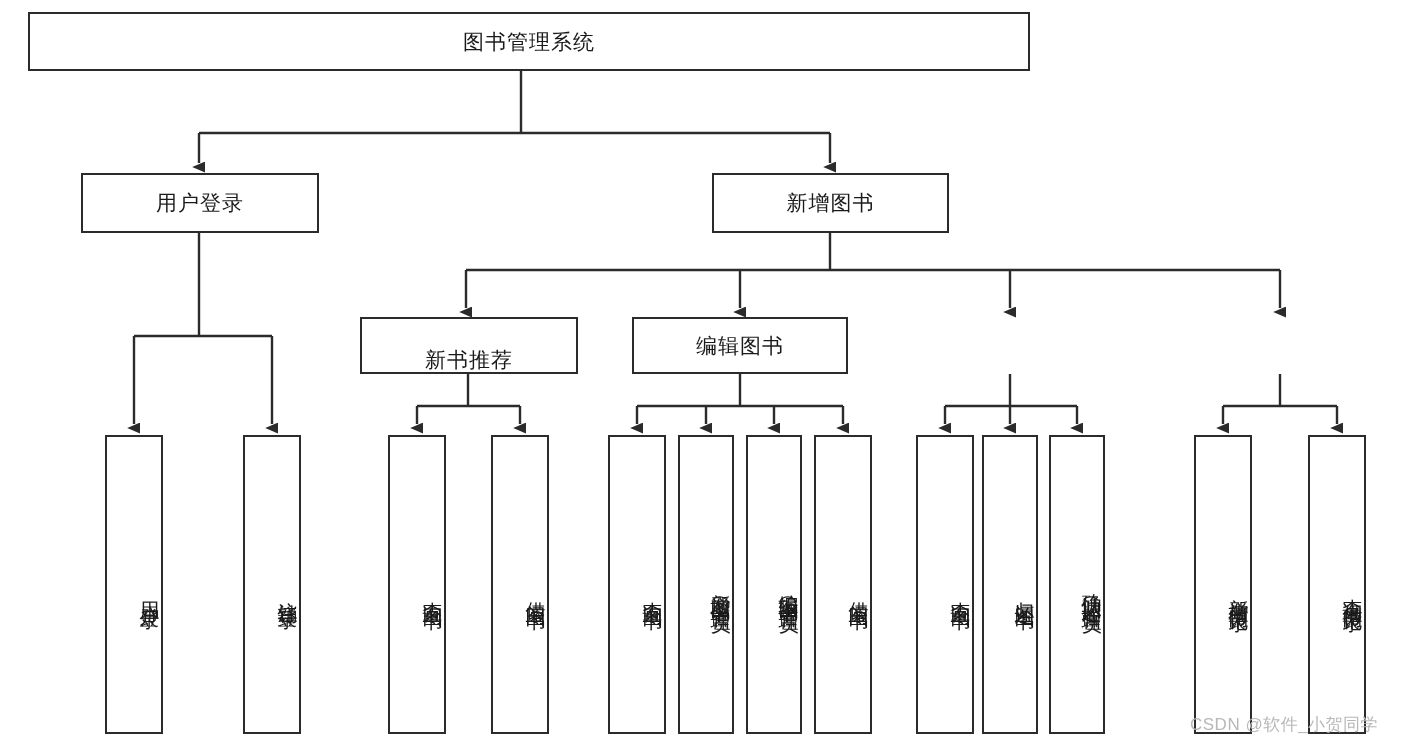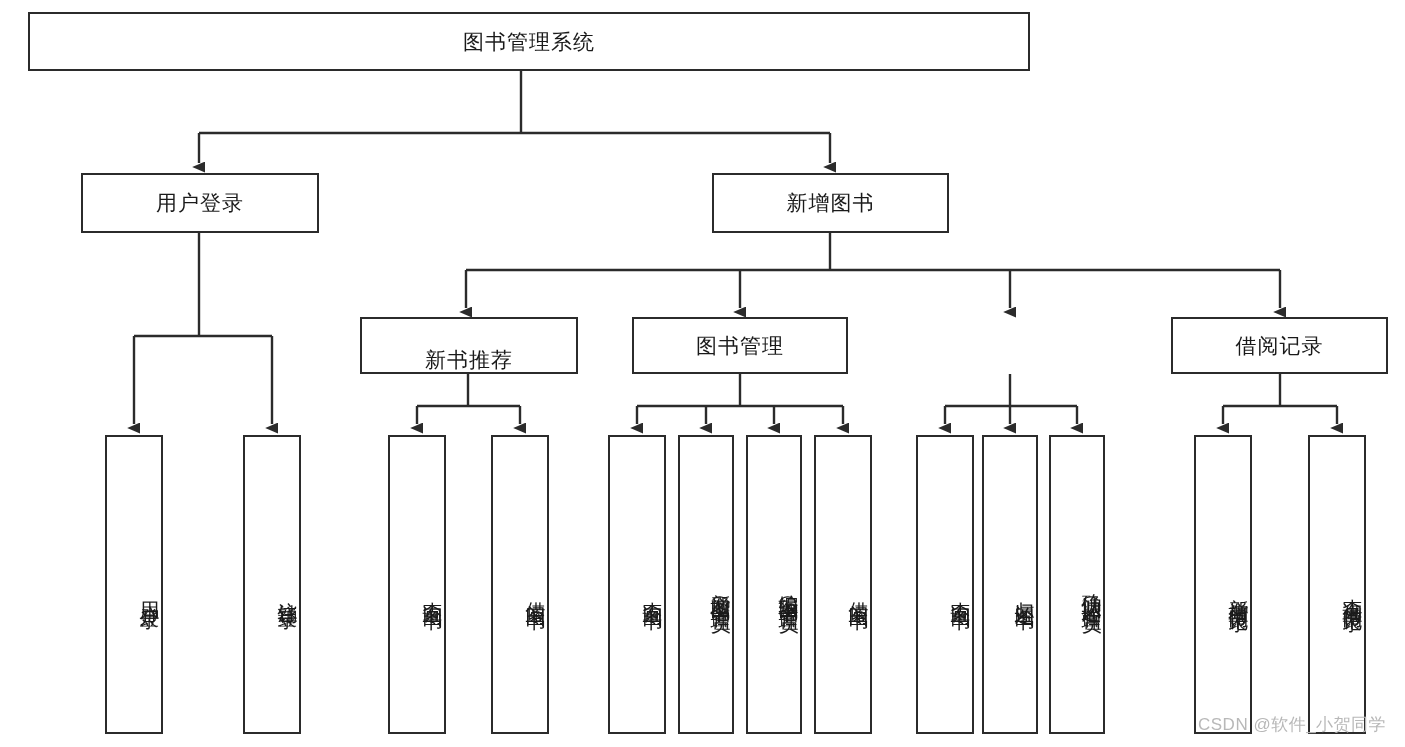--- a/index.html
+++ b/index.html
@@ -136,27 +136,24 @@
 
   <div class="node horiz" style="left:712px; top:173px; width:237px; height:60px;">
     <span>新增图书</span>
   </div>
 
   <div class="node horiz" style="left:360px; top:317px; width:218px; height:57px;align-items:flex-end;">
     <span>新书推荐</span>
   </div>
 
   <div class="node horiz" style="left:632px; top:317px; width:216px; height:57px;">
-    <span>图书管理</span>
-  </div>
-
-
-  <div class="node horiz" style="left:1171px; top:317px; width:217px; height:57px;">
-    <span>借阅记录</span>
-  </div>
+    <span>编辑图书</span>
+  </div>
+
+
 
   <div class="node vert" style="left:105px; top:435px; width:58px; height:299px;">
     <span class="vlabel">用户登录</span>
   </div>
 
   <div class="node vert" style="left:243px; top:435px; width:58px; height:299px;">
     <span class="vlabel">注销登录</span>
   </div>
 
   <div class="node vert" style="left:388px; top:435px; width:58px; height:299px;">
@@ -196,15 +193,15 @@
   </div>
 
   <div class="node vert" style="left:1194px; top:435px; width:58px; height:299px;">
     <span class="vlabel">新增借阅记录</span>
   </div>
 
   <div class="node vert" style="left:1308px; top:435px; width:58px; height:299px;">
     <span class="vlabel">查询借阅记录</span>
   </div>
 
-  <div class="watermark" style="left:1190px; top:713px;margin-left:8px;">CSDN @软件_小贺同学</div>
+  <div class="watermark" style="left:1190px; top:713px;">CSDN @软件_小贺同学</div>
 
 </div>
 
 </body></html>

